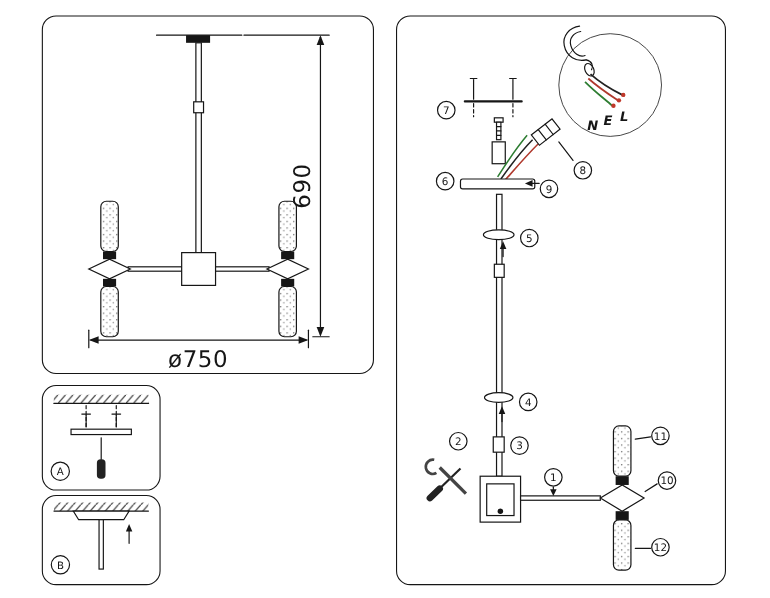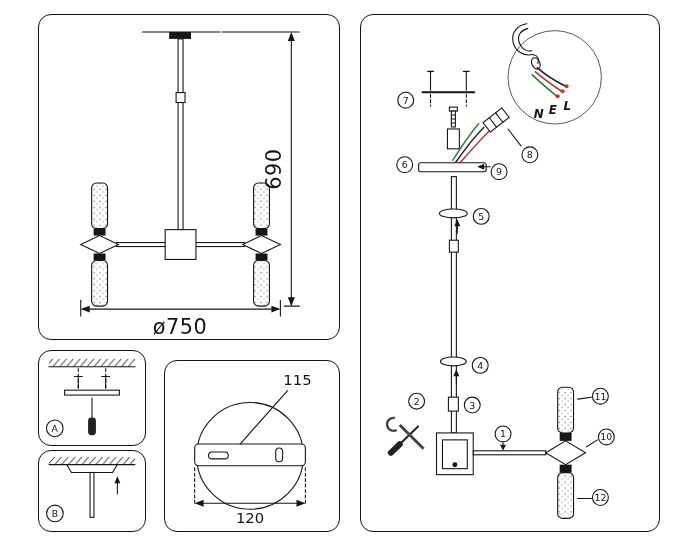--- a/index.html
+++ b/index.html
@@ -118,38 +118,20 @@
         <line x1="80" y1="44" x2="80" y2="31" class="ln"></line>
         <polygon points="80,26 77,33 83,33" class="blk"></polygon>
       </g>
       <g class="callout">
         <circle cx="16" cy="64" r="8.5"></circle>
         <text x="16" y="67.8" class="step-label">B</text>
       </g>
     </svg>
   </div>
 
-  <div class="panel" style="left:164px; top:360px; width:176px; height:172px;">
-    <svg viewBox="0 0 176 172">
-      <circle cx="86" cy="96" r="54" class="fw"></circle>
-      <rect x="30" y="84" width="112" height="22" rx="4" class="fw"></rect>
-      <rect x="44" y="92" width="20" height="7" rx="3.5" class="fw"></rect>
-      <rect x="112" y="88" width="7" height="14" rx="3.5" class="fw"></rect>
-      <line x1="124" y1="30" x2="76" y2="84" class="ln"></line>
-      <text x="134" y="24" text-anchor="middle" class="dim2">115</text>
-      <g class="ln">
-        <line x1="30" y1="108" x2="30" y2="144" class="dash"></line>
-        <line x1="142" y1="108" x2="142" y2="144" class="dash"></line>
-        <line x1="32" y1="144" x2="140" y2="144"></line>
-        <polygon points="30,144 39,140.5 39,147.5" class="blk"></polygon>
-        <polygon points="142,144 133,140.5 133,147.5" class="blk"></polygon>
-      </g>
-      <text x="86" y="164" text-anchor="middle" class="dim2">120</text>
-    </svg>
-  </div>
 
   <div class="panel" style="left:360px; top:14px; width:300px; height:518px;">
     <svg viewBox="0 0 300 518">
 
       <g>
         <circle cx="195" cy="62" r="47" fill="none" stroke="#444" stroke-width="0.9"></circle>
         <g class="ln">
           <path d="M167,8 C158,9 151,17 153,26 C155,36 164,41 173,39"></path>
           <path d="M168,13 C162,14 157,19 159,26 C161,33 167,37 172,35"></path>
           <path d="M173,39 C178,40 180,44 178,48"></path>

